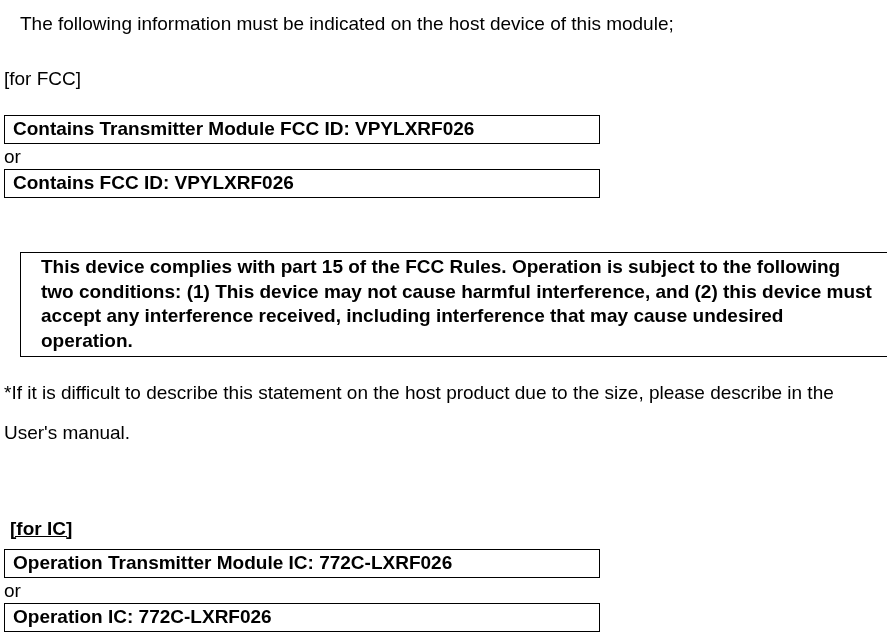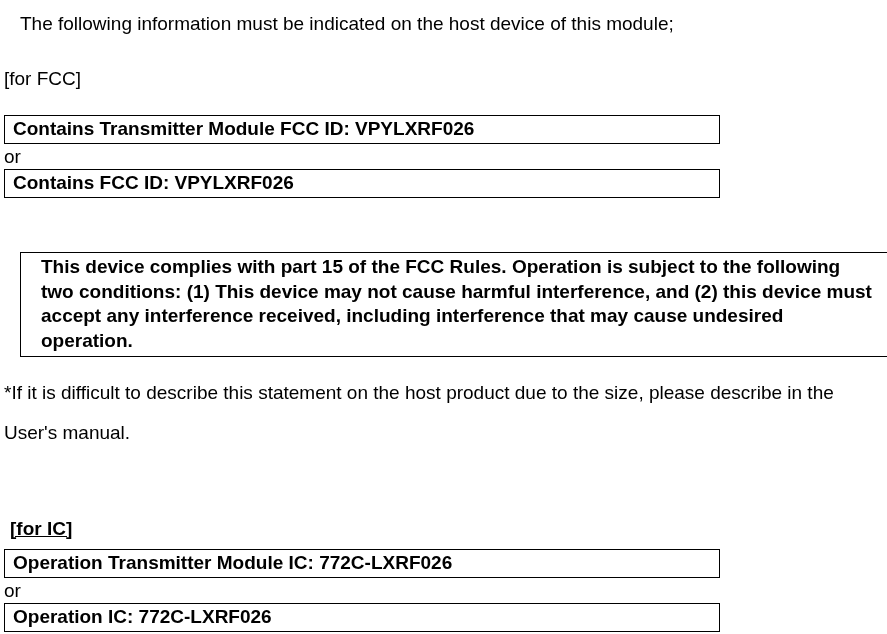--- a/index.html
+++ b/index.html
@@ -22,21 +22,21 @@
       font-weight: normal;
       margin: 0 0 22px 0;
     }
     .section-header-ic {
       font-weight: bold;
       margin: 0 0 6px 6px;
       text-decoration: underline;
     }
     .box-narrow {
       border: 1px solid #000;
-      width: 716px;
+      width: 596px;
       padding: 1px 8px;
       font-weight: bold;
       margin: 0;
       line-height: 1.3;
     }
     .box-wide {
       border: 1px solid #000;
       width: 875px;
       padding: 2px 20px;
       font-weight: bold;

